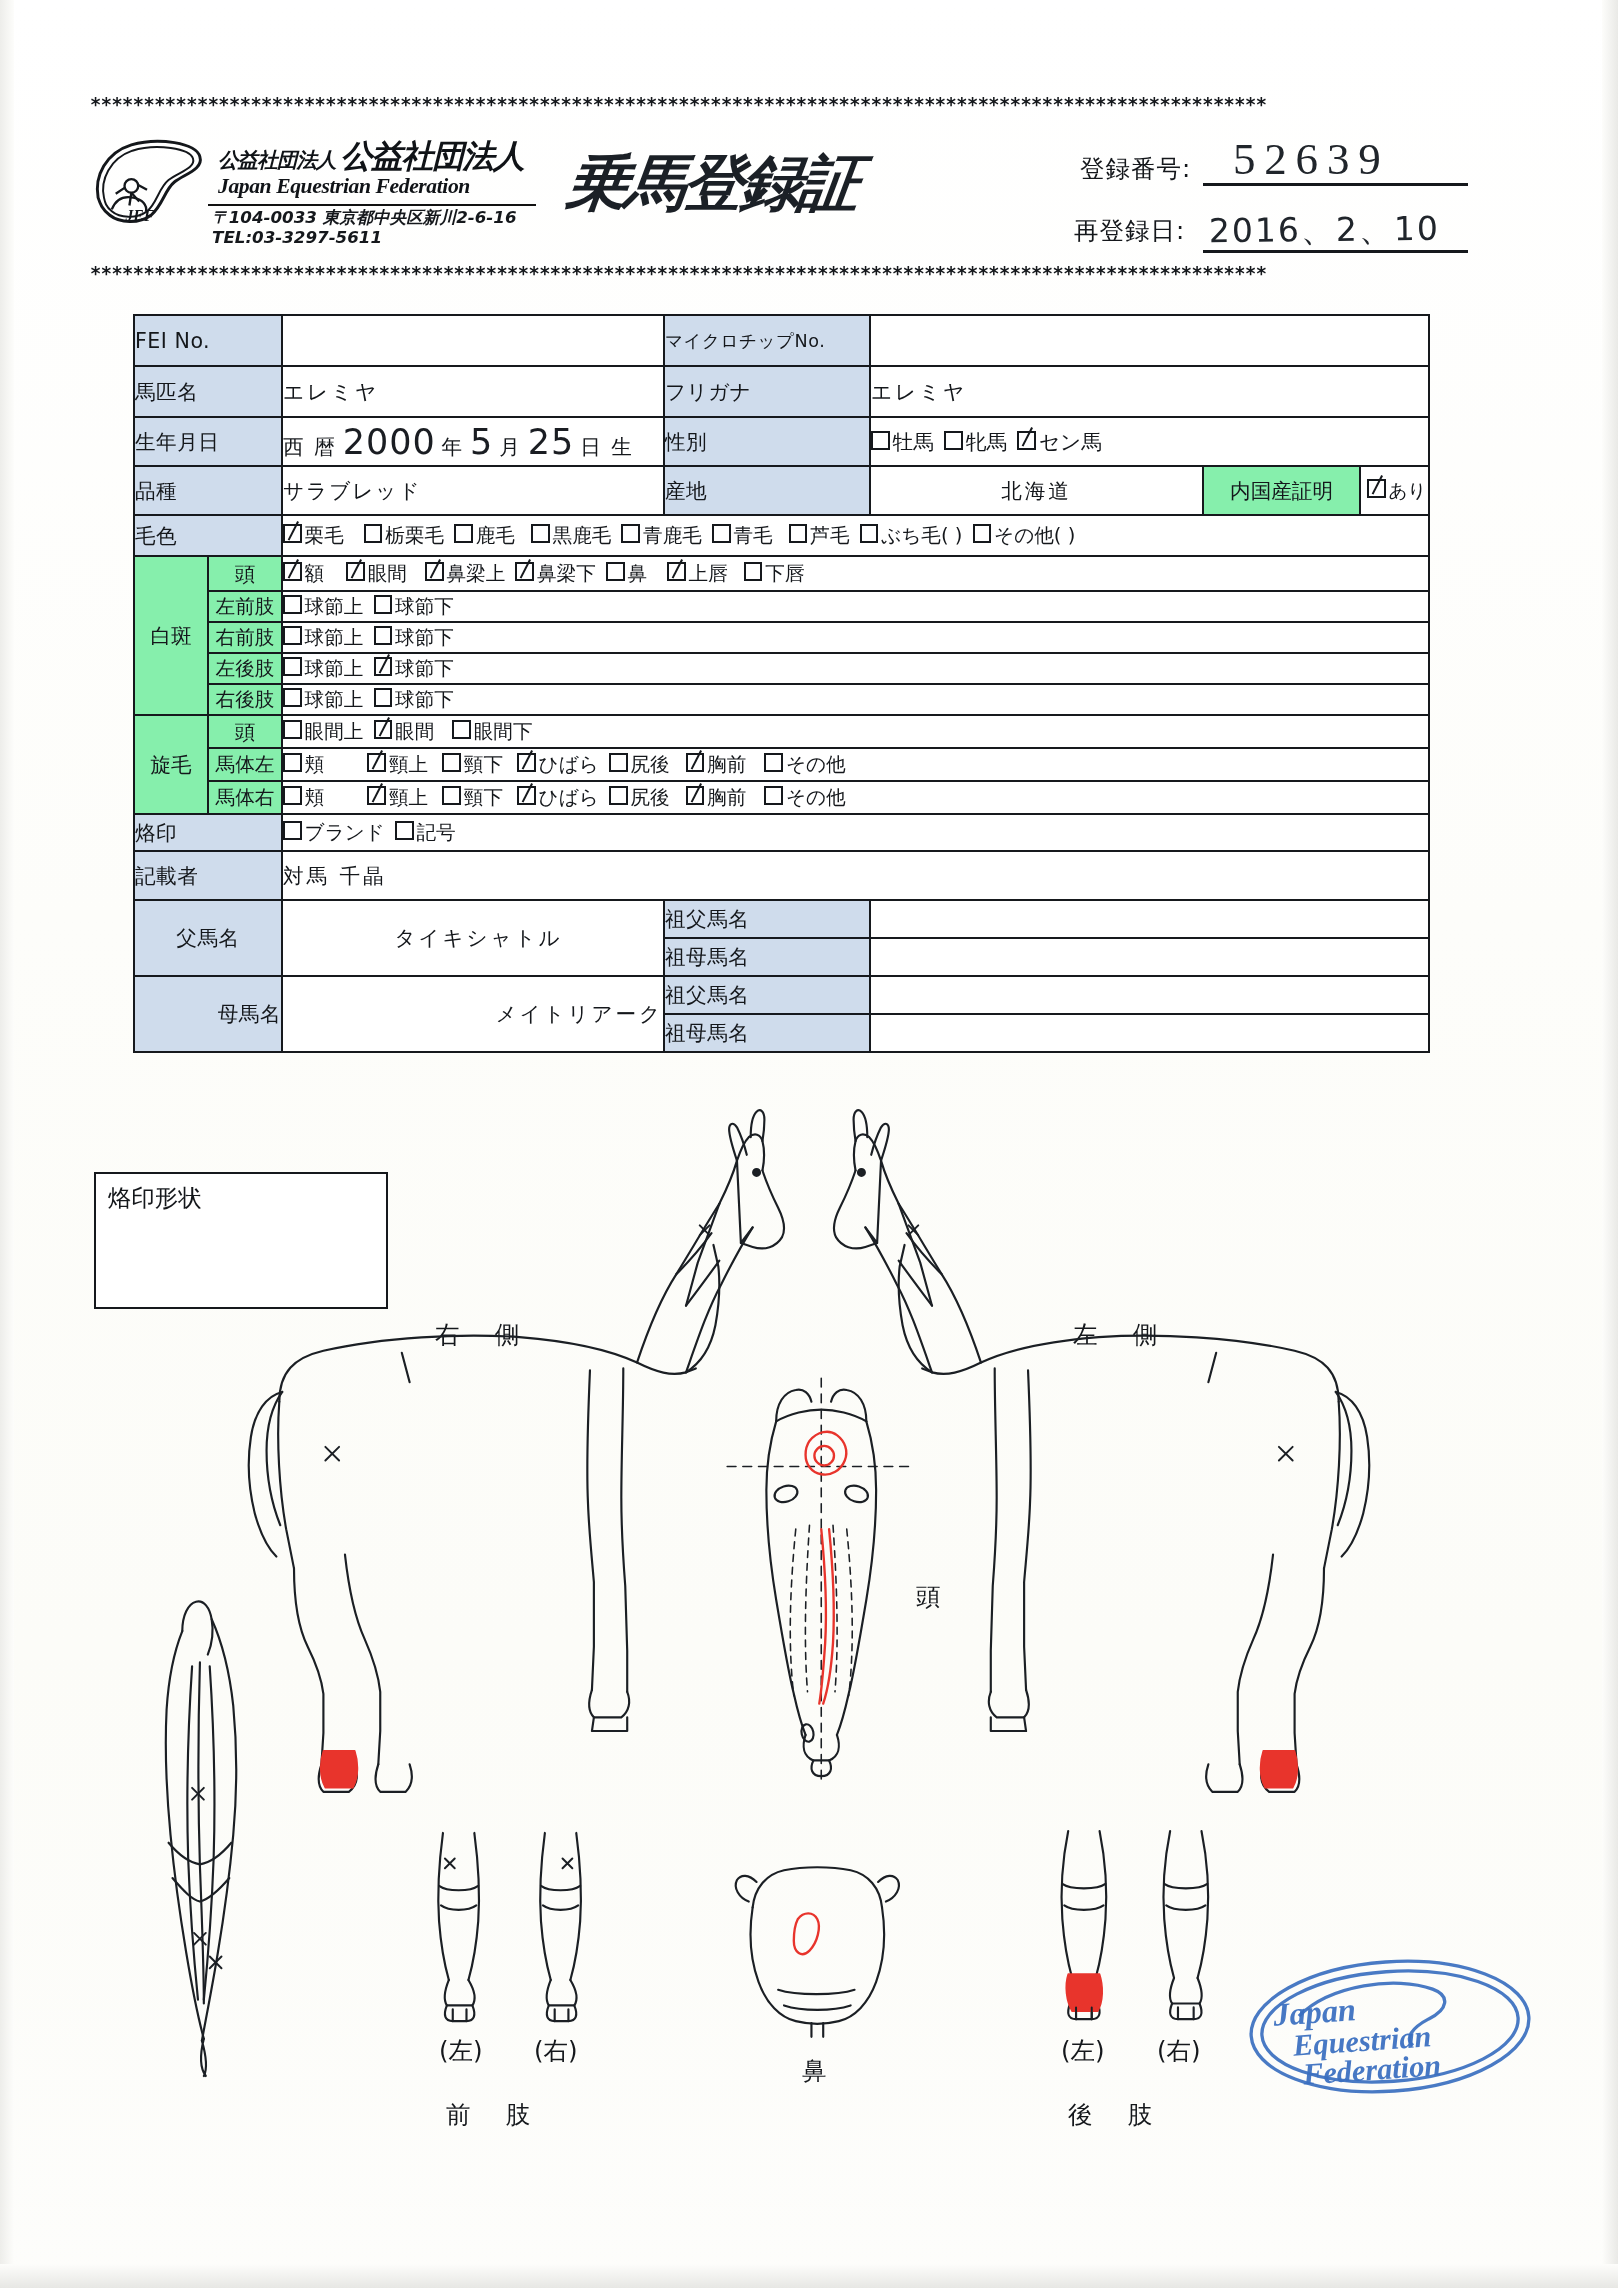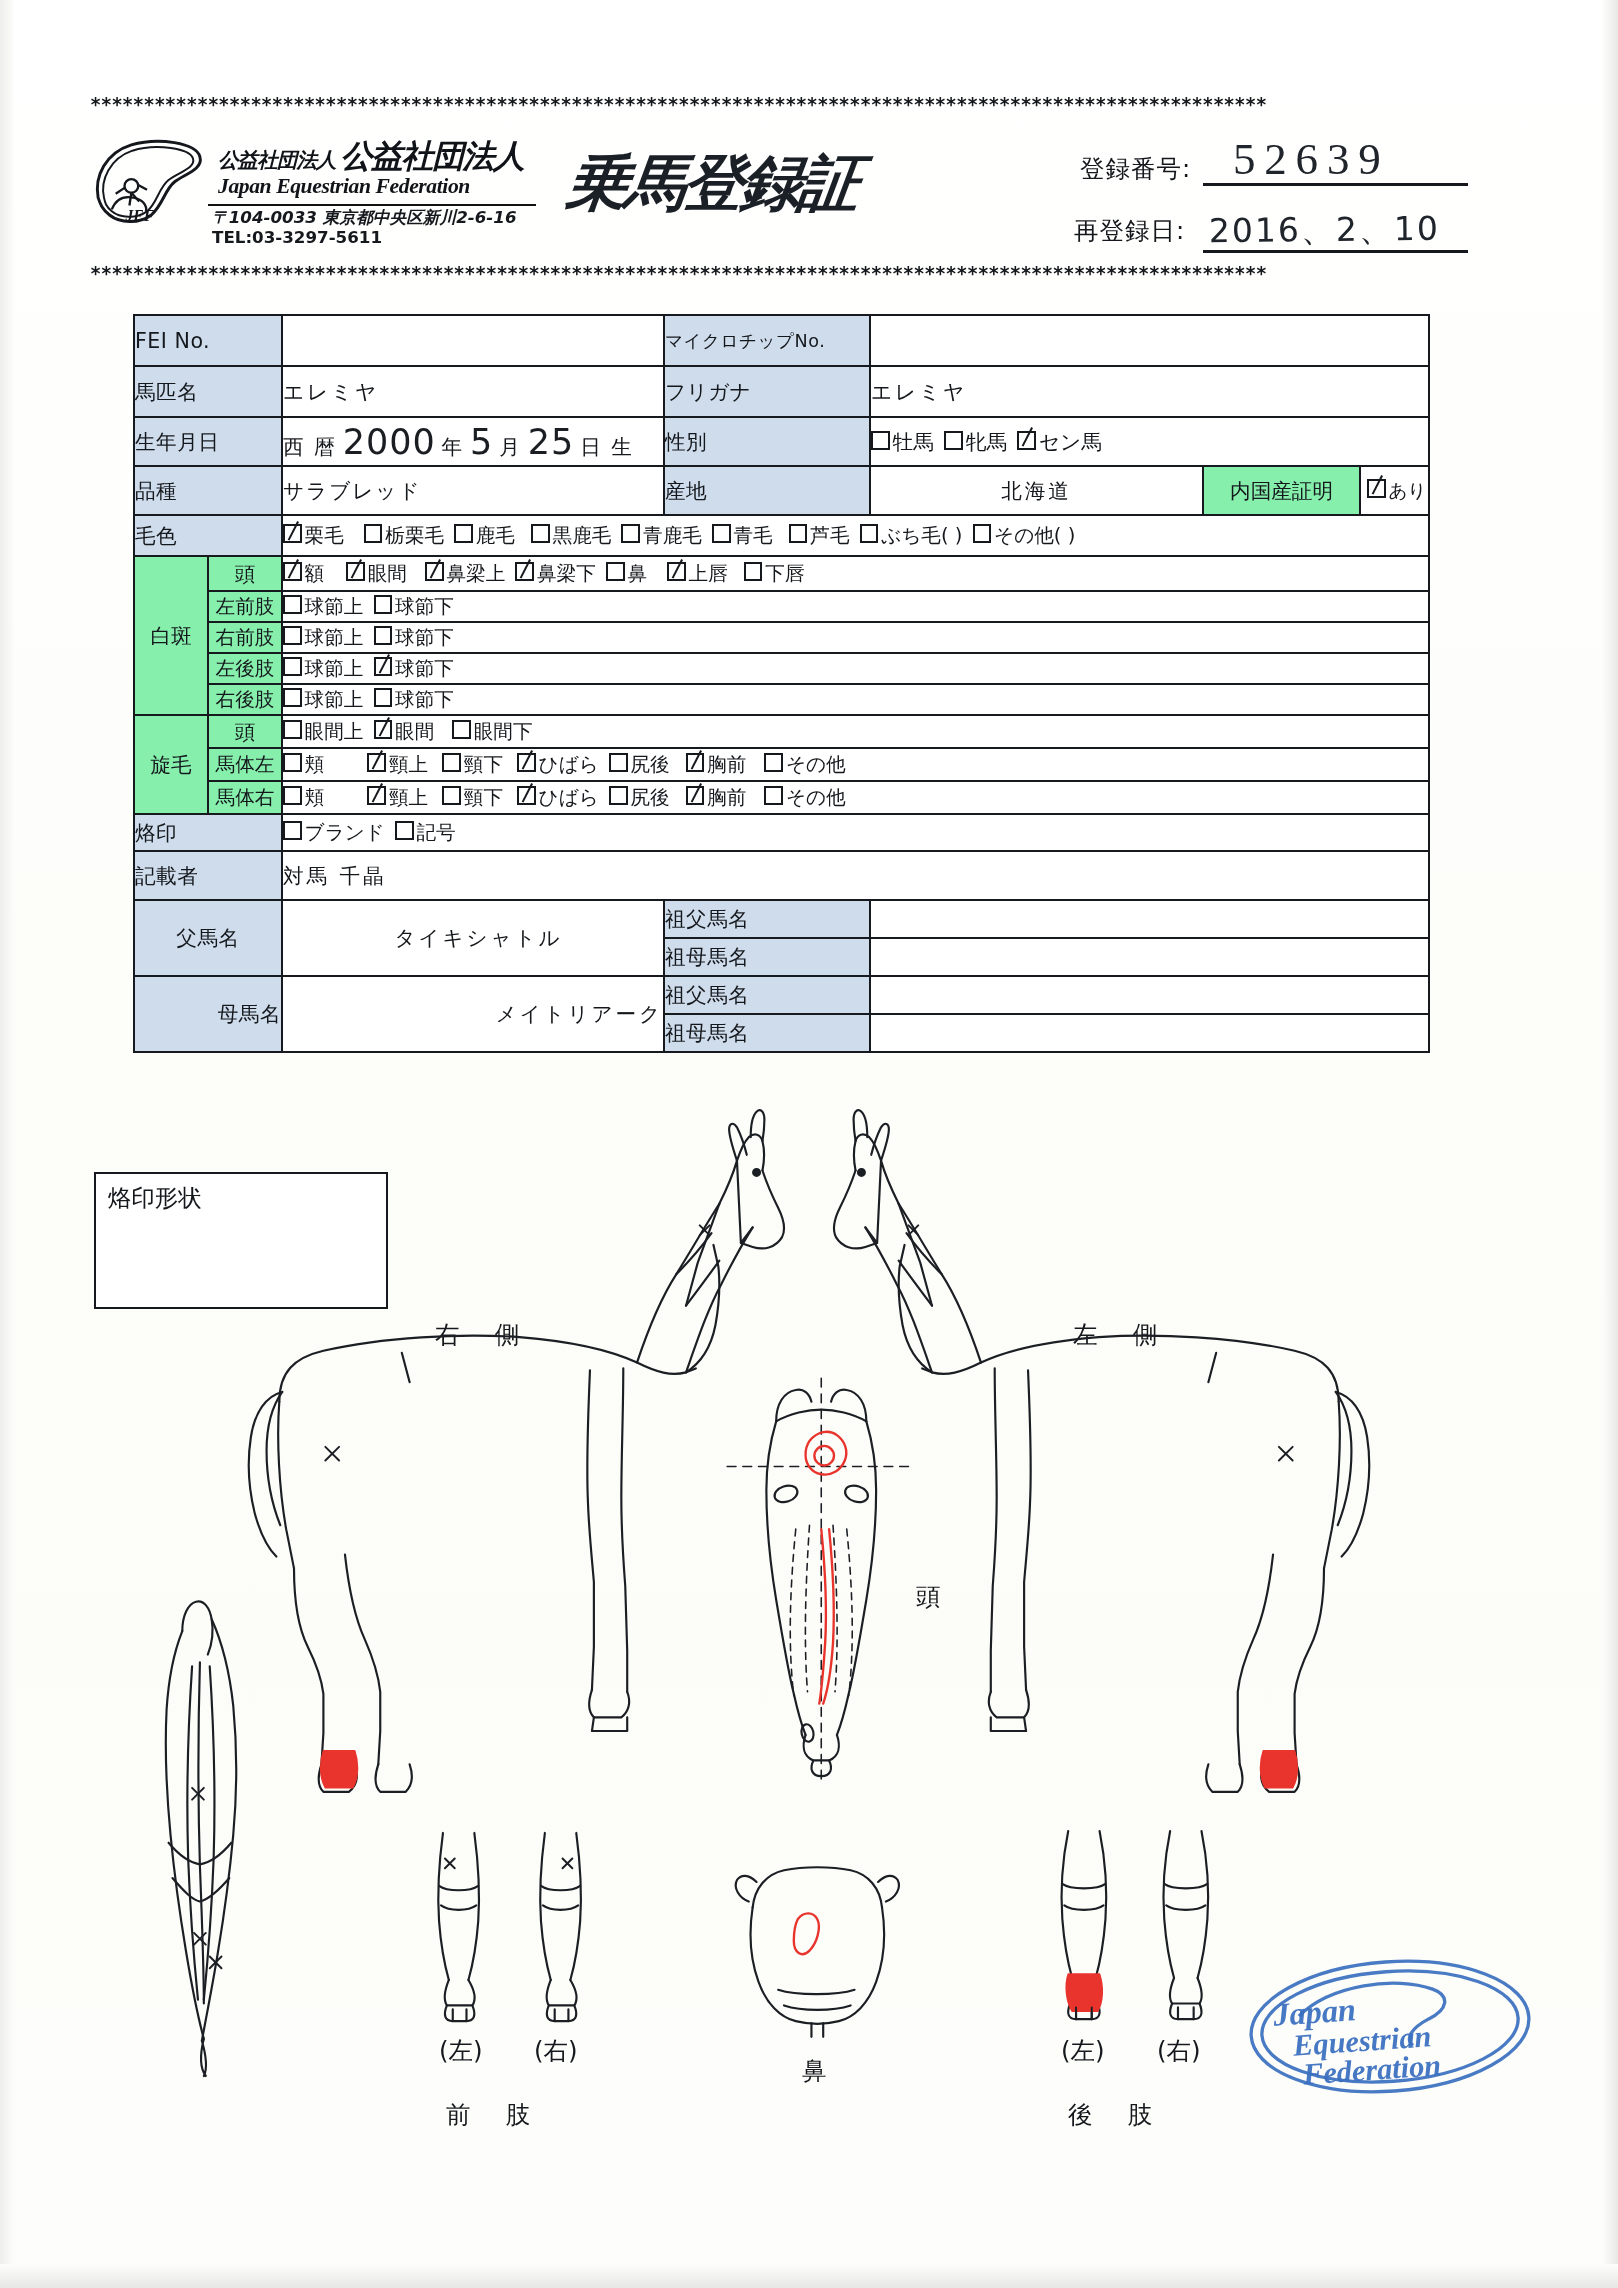--- a/index.html
+++ b/index.html
@@ -28,21 +28,21 @@
 
   .logo-mark{position:absolute;left:90px;top:137px;width:116px;height:90px;}
   .org-jp{position:absolute;left:218px;top:135px;font-size:20.6px;font-weight:700;
      color:#101317;font-style:italic;letter-spacing:-1px;white-space:nowrap;}
   .org-jp b{font-size:32px;letter-spacing:-1.5px;margin-left:4.9px;}
   .org-en{position:absolute;left:218px;top:174px;font-size:21.6px;font-style:italic;
      font-weight:700;color:#101317;letter-spacing:-0.4px;white-space:nowrap;
      font-family:"Liberation Serif",serif;}
   .org-addr{position:absolute;left:212px;top:206px;font-size:16.7px;font-style:italic;
      font-weight:700;color:#15181c;letter-spacing:0px;white-space:nowrap;}
-  .org-tel{position:absolute;left:212px;top:227px;font-size:16.7px;
+  .org-tel{position:absolute;left:212px;top:227px;font-size:16.7px;font-style:italic;
      font-weight:700;color:#15181c;letter-spacing:0px;white-space:nowrap;}
   .addr-underline{position:absolute;left:208px;top:204px;width:328px;height:2px;background:#111;}
 
   .doc-title{position:absolute;left:567px;top:143px;font-size:61px;font-weight:700;
      color:#1b2026;font-style:italic;letter-spacing:-2.9px;white-space:nowrap;
      transform:skewX(-7deg);}
 
   .reg-label{position:absolute;font-size:24.5px;color:#14171b;white-space:nowrap;
      letter-spacing:1px;}
   .reg-lbl-no{left:1080px;top:152px;}

